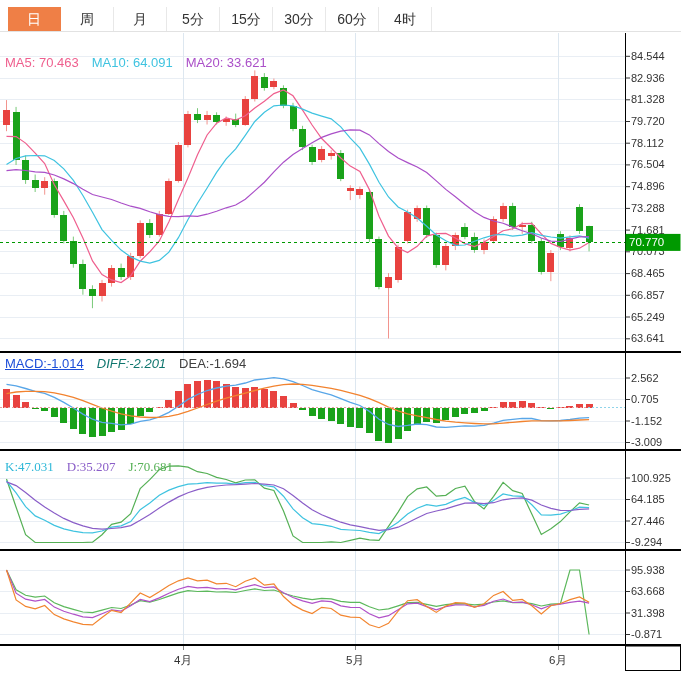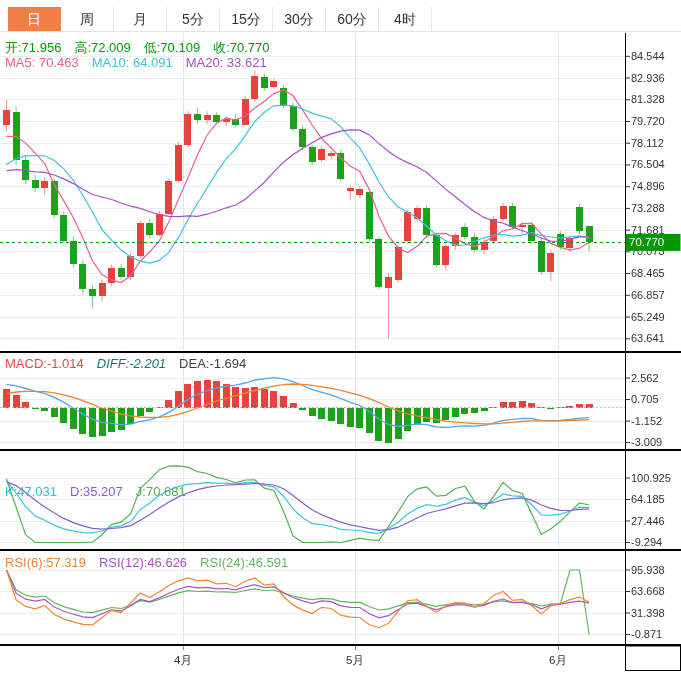--- a/index.html
+++ b/index.html
@@ -11,21 +11,21 @@
           padding-left:8px;box-sizing:border-box;z-index:3;}
   .tab{width:52px;height:24px;line-height:24px;text-align:center;font-size:14px;color:#333;
        border-right:1px solid #e8e8e8;background:#fff;cursor:pointer;user-select:none;}
   .tab.active{background:#ef7f46;color:#fff;border-right-color:#ef7f46;}
   .readout{position:absolute;left:5px;z-index:4;font-size:13px;white-space:nowrap;
            pointer-events:none;letter-spacing:0;}
   .readout span{margin-right:13px;}
   #row-ohlc{top:39px;}
   #row-ma{top:55px;}
   #row-macd{top:356px;}
-  #row-kdj{top:484px;}
+  #row-kdj{top:459px;font-family:Liberation Serif, serif;}
   #row-rsi{top:555px;}
 </style>
 </head>
 <body>
 
 <div class="stage">
   <svg class="chart" id="chart" width="681" height="676" viewBox="0 0 681 676">
       <clipPath id="cpM">
         <rect x="0" y="33" width="625" height="318"></rect>
       </clipPath>
@@ -367,18 +367,16 @@
   <div class="tabbar">
       <div class="tab active">日</div>
       <div class="tab">周</div>
       <div class="tab">月</div>
       <div class="tab">5分</div>
       <div class="tab">15分</div>
       <div class="tab">30分</div>
       <div class="tab">60分</div>
       <div class="tab">4时</div>
     </div>
-  <div class="readout" id="row-ohlc"><span style="color: rgb(0, 156, 0);">开:71.956</span><span style="color: rgb(0, 156, 0);">高:72.009</span><span style="color: rgb(0, 156, 0);">低:70.109</span><span style="color: rgb(0, 156, 0);">收:70.770</span></div>
   <div class="readout" id="row-ma"><span style="color: rgb(239, 95, 142); margin-top: 29px;">MA5: 70.463</span><span style="color: rgb(63, 195, 224);">MA10: 64.091</span><span style="color: rgb(170, 79, 200);">MA20: 33.621</span></div>
-  <div class="readout" id="row-macd"><span style="color: #ef4444;">MACD:-1.014</span><span style="color: #0f766e; font-style: italic;">DIFF:-2.201</span><span style="color: #404040;">DEA:-1.694</span></div>
+  <div class="readout" id="row-macd"><span style="color: #1d4ed8; text-decoration: underline;">MACD:-1.014</span><span style="color: #0f766e; font-style: italic;">DIFF:-2.201</span><span style="color: #404040;">DEA:-1.694</span></div>
   <div class="readout" id="row-kdj"><span style="color: rgb(47, 184, 216);">K:47.031</span><span style="color: rgb(138, 94, 200);">D:35.207</span><span style="color: rgb(85, 176, 85);">J:70.681</span></div>
-  <div class="readout" id="row-rsi"><span style="color: rgb(242, 133, 47);">RSI(6):57.319</span><span style="color: rgb(176, 81, 200);">RSI(12):46.626</span><span style="color: rgb(92, 184, 92);">RSI(24):46.591</span></div>
 </div>
 
 </body></html>

